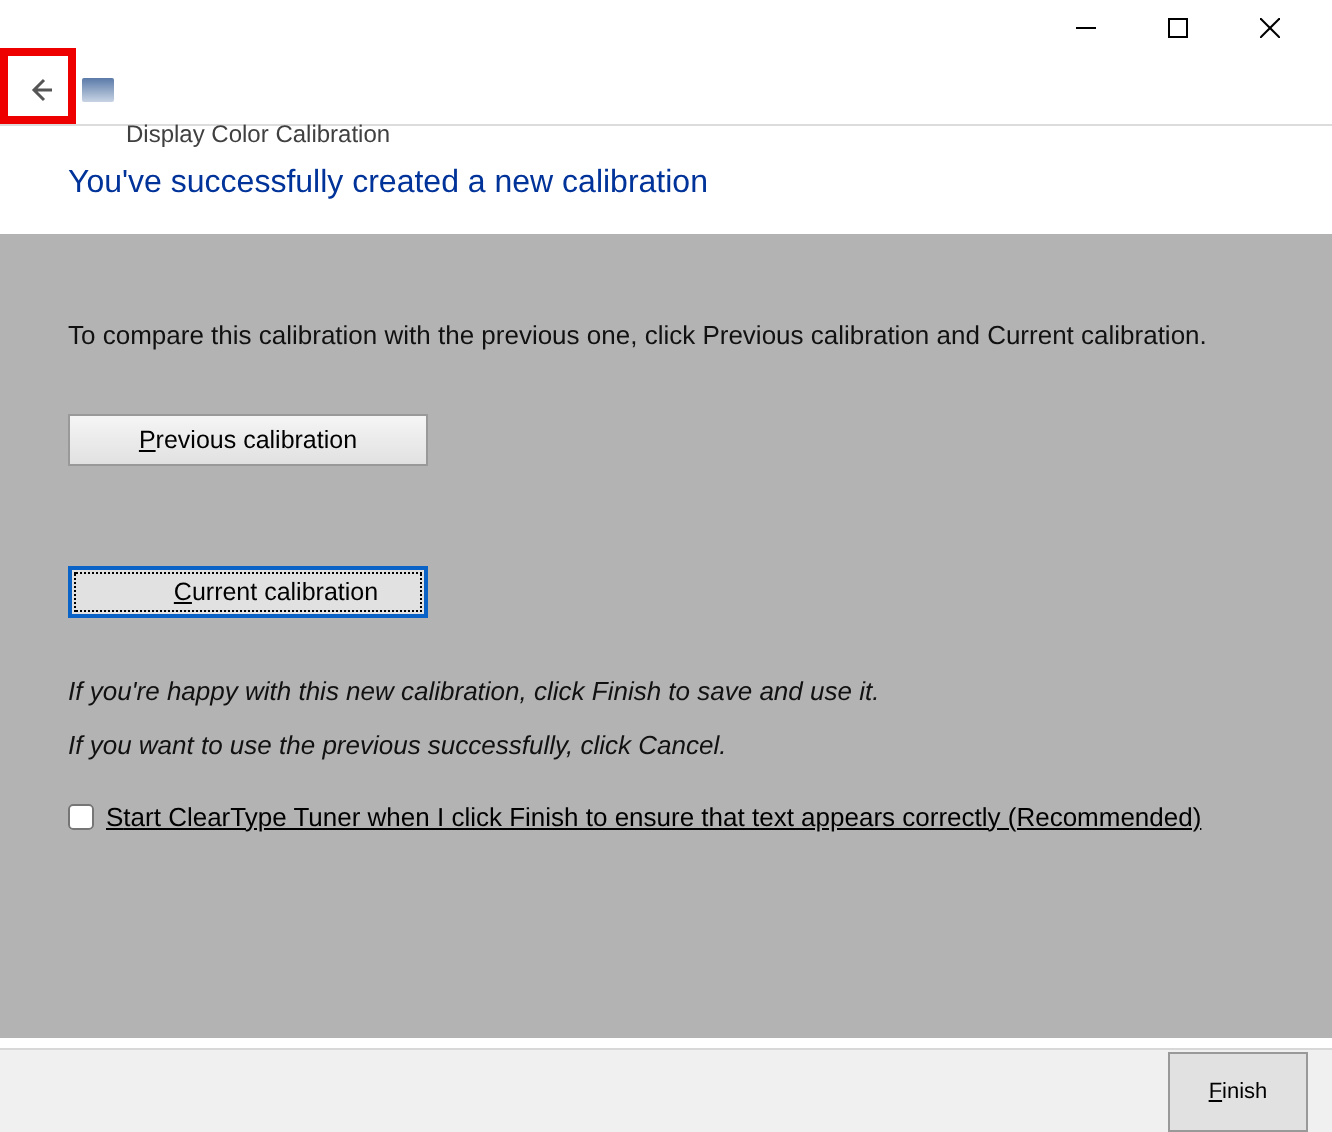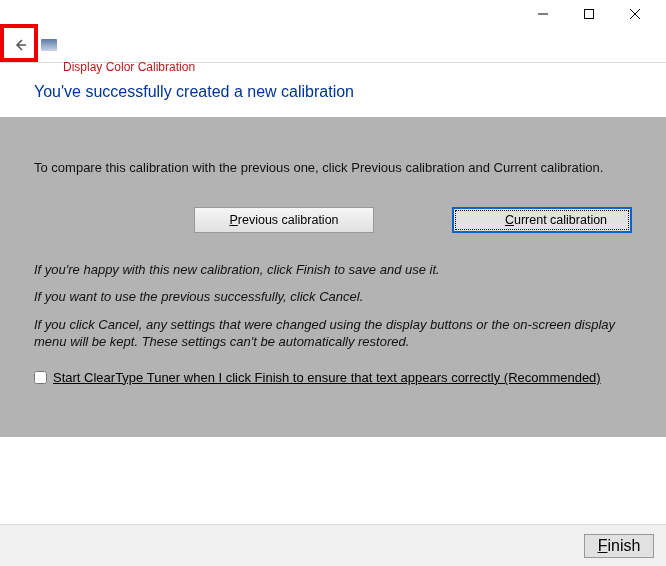--- a/index.html
+++ b/index.html
@@ -62,44 +62,45 @@
       position: relative;
     }
     .app-icon::before {
       content: "";
       position: absolute;
       left: 0; top: 2px;
       width: 16px; height: 12px;
       background: linear-gradient(to bottom, #5a7aa8, #c8d4e4);
       border-radius: 1px;
     }
-    .app-title { font-size: 12px; color: #b91c1c; margin-top: 43px; }
+    .app-title { font-size: 12px; color: #404040; margin-top: 43px; }
     .hr-sep {
       height: 1px;
       background: #dcdcdc;
       margin-top: 0px;
     }
     .headline {
       color: #003399;
       font-size: 16px;
       font-weight: 400;
       padding: 20px 38px 16px 34px;
     }
     .content-area {
       background: #b3b3b3;
       margin: 0;
       padding: 42px 34px 20px 34px;
-      height: 320px;
+      height: 402px;
     }
     .instr { color: #111; font-size: 13px; line-height: 1.35; }
     .btnrow {
       display: flex;
       justify-content: flex-end;
-      gap: 78px;
+      gap: 50px;
       margin: 30px 0 28px 0;
+      flex-direction: column;
     }
     .cal-btn {
       width: 180px;
       height: 26px;
       font-size: 12.5px;
       font-family: inherit;
       cursor: pointer;
       text-align: center;
     }
     .prev-btn {
@@ -137,25 +138,25 @@
       display: flex;
       justify-content: flex-end;
       align-items: center;
       padding-right: 12px;
       background: #f0f0f0;
       border-top: 1px solid #d8d8d8;
       gap: 8px;
     }
     .footer-btn {
       min-width: 70px;
-      height: 24px;
+      height: 40px;
       background: #e1e1e1;
       border: 1px solid #999;
       font-family: inherit;
-      font-size: 16px;
+      font-size: 11px;
       cursor: pointer;
       padding: 0 10px;
     }
     .ul-char { text-decoration: underline; }
   </style>
 </head>
 <body>
 
 <div class="titlebar">
   <div class="winctl">
@@ -194,21 +195,20 @@
   <p class="instr">To compare this calibration with the previous one, click Previous calibration and Current calibration.</p>
 
   <div class="btnrow">
     <button class="cal-btn prev-btn"><span class="ul-char">P</span><span>revious calibration</span></button>
     <button class="cal-btn curr-btn"><span class="ul-char">C</span><span>urrent calibration</span></button>
   </div>
 
   <div class="para-block instr">
     <p>If you're happy with this new calibration, click Finish to save and use it.</p>
     <p>If you want to use the previous successfully, click Cancel.</p>
-    <p>If you click Cancel, any settings that were changed using the display buttons or the on-screen display menu will be kept. These settings can't be automatically restored.</p>
   </div>
 
   <div class="chk-row">
     <input type="checkbox" style="">
     <label class="chk-label"><span class="ul-char">S</span><span>tart ClearType Tuner when I click Finish to ensure that text appears correctly (Recommended)</span></label>
   </div>
 </div>
 
 <div class="footer">
   <button class="footer-btn"><span class="ul-char">F</span><span>inish</span></button>

